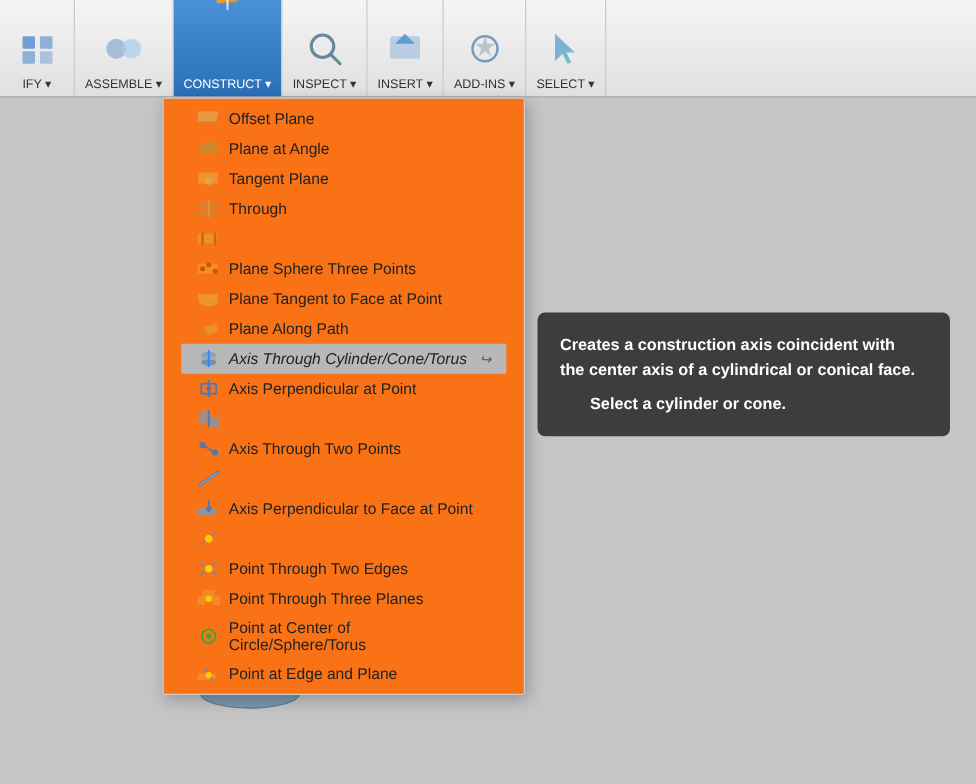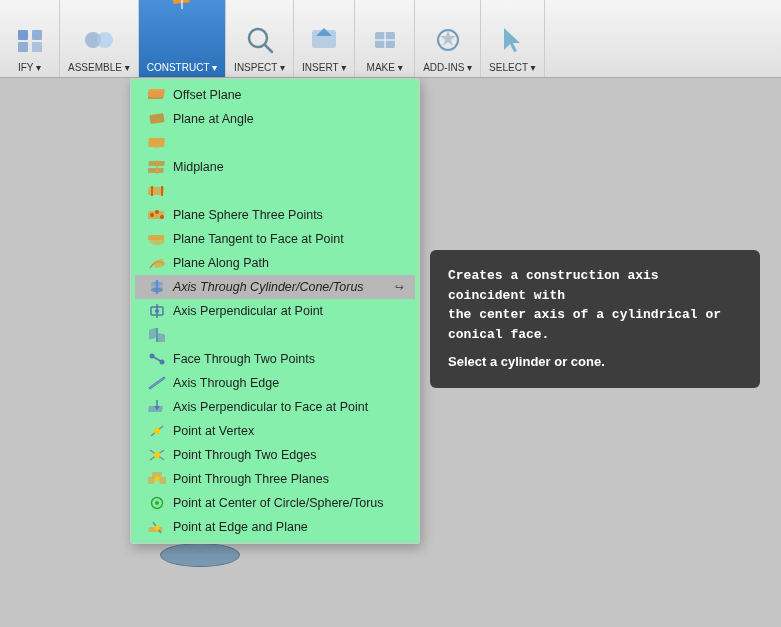--- a/index.html
+++ b/index.html
@@ -62,26 +62,26 @@
     .toolbar-item.construct-active .toolbar-label {
       color: white;
     }
 
     
     .dropdown-menu {
       position: absolute;
       top: 78px;
       left: 130px;
       width: 290px;
-      background: #86efac;
+      background: #f97316;
       border: 1px solid #ccc;
       box-shadow: 2px 4px 12px rgba(0,0,0,0.25);
       z-index: 200;
       border-radius: 2px;
-      padding: 4px 4px;
+      padding: 4px 14px;
     }
 
     .menu-item {
       display: flex;
       align-items: center;
       padding: 4px 12px;
       cursor: pointer;
       font-size: 12.5px;
       color: #222;
       position: relative;
@@ -123,25 +123,25 @@
       border-radius: 6px;
       padding: 16px 18px;
       font-size: 13px;
       line-height: 1.5;
       z-index: 300;
     }
 
     .tooltip-box .tooltip-title {
       font-weight: bold;
       margin-bottom: 8px;
-      font-family: Liberation Mono, monospace;
     }
 
     .tooltip-box .tooltip-sub {
       font-weight: bold;
+      margin-left: 24px;
     }
 
     
     .canvas-area {
       position: absolute;
       top: 78px;
       left: 0;
       right: 0;
       bottom: 0;
       background: #c5c5c5;
@@ -248,30 +248,20 @@
   <div class="toolbar-item">
     <div class="toolbar-icon">
       <svg viewBox="0 0 36 36" fill="none">
         <rect x="6" y="8" width="24" height="18" rx="2" fill="#99bbdd" opacity="0.6"></rect>
         <polygon points="18,6 26,14 10,14" fill="#5599cc" opacity="0.9"></polygon>
       </svg>
     </div>
     <div class="toolbar-label">INSERT ▾</div>
   </div>
 
-  <div class="toolbar-item">
-    <div class="toolbar-icon">
-      <svg viewBox="0 0 36 36" fill="none">
-        <rect x="8" y="10" width="20" height="16" rx="2" fill="#88aacc" opacity="0.7"></rect>
-        <line x1="8" y1="18" x2="28" y2="18" stroke="white" stroke-width="1"></line>
-        <line x1="18" y1="10" x2="18" y2="26" stroke="white" stroke-width="1"></line>
-      </svg>
-    </div>
-    <div class="toolbar-label">MAKE ▾</div>
-  </div>
 
   <div class="toolbar-item">
     <div class="toolbar-icon">
       <svg viewBox="0 0 36 36" fill="none">
         <circle cx="18" cy="18" r="10" stroke="#7799bb" stroke-width="2" fill="none"></circle>
         <path d="M18 8 L20 14 L26 14 L21 18 L23 24 L18 20 L13 24 L15 18 L10 14 L16 14 Z" fill="#aabbcc" opacity="0.8"></path>
       </svg>
     </div>
     <div class="toolbar-label">ADD-INS ▾</div>
   </div>
@@ -317,31 +307,32 @@
     <span class="item-label">Plane at Angle</span>
   </div>
 
   <div class="menu-item">
     <div class="item-icon">
       <svg width="18" height="14" viewBox="0 0 18 14">
         <rect x="1" y="2" width="16" height="9" rx="1" fill="#ee9933" opacity="0.85" transform="skewX(-5)"></rect>
         <circle cx="9" cy="9" r="3" fill="#ddaa55" opacity="0.7"></circle>
       </svg>
     </div>
+    <span class="item-label">Tangent Plane</span>
   </div>
 
   <div class="menu-item">
     <div class="item-icon">
       <svg width="18" height="14" viewBox="0 0 18 14">
         <rect x="1" y="1" width="16" height="5" rx="1" fill="#cc8833" opacity="0.7" transform="skewX(-8)"></rect>
         <rect x="1" y="8" width="16" height="5" rx="1" fill="#cc8833" opacity="0.7" transform="skewX(-8)"></rect>
         <line x1="9" y1="0" x2="9" y2="14" stroke="#ee9933" stroke-width="1.5" opacity="0.8"></line>
       </svg>
     </div>
-    <span class="item-label">Midplane</span>
+    <span class="item-label">Through</span>
   </div>
 
   <div class="menu-item">
     <div class="item-icon">
       <svg width="18" height="14" viewBox="0 0 18 14">
         <rect x="1" y="3" width="16" height="8" rx="1" fill="#ee9933" opacity="0.7" transform="skewX(-10)"></rect>
         <line x1="4" y1="2" x2="4" y2="12" stroke="#cc6611" stroke-width="2"></line>
         <line x1="14" y1="2" x2="14" y2="12" stroke="#cc6611" stroke-width="2"></line>
       </svg>
     </div>
@@ -414,52 +405,50 @@
   </div>
 
   <div class="menu-item">
     <div class="item-icon">
       <svg width="18" height="14" viewBox="0 0 18 14">
         <circle cx="4" cy="4" r="2.5" fill="#5577aa"></circle>
         <circle cx="14" cy="10" r="2.5" fill="#5577aa"></circle>
         <line x1="4" y1="4" x2="14" y2="10" stroke="#5577aa" stroke-width="1.5"></line>
       </svg>
     </div>
-    <span class="item-label">Face Through Two Points</span>
+    <span class="item-label">Axis Through Two Points</span>
   </div>
 
   <div class="menu-item">
     <div class="item-icon">
       <svg width="18" height="14" viewBox="0 0 18 14">
         <line x1="2" y1="12" x2="16" y2="2" stroke="#5577aa" stroke-width="2.5" stroke-linecap="round"></line>
         <line x1="2" y1="12" x2="16" y2="2" stroke="#88aacc" stroke-width="1" stroke-linecap="round"></line>
       </svg>
     </div>
-    <span class="item-label">Axis Through Edge</span>
   </div>
 
   <div class="menu-item">
     <div class="item-icon">
       <svg width="18" height="14" viewBox="0 0 18 14">
         <rect x="2" y="6" width="14" height="6" rx="1" fill="#7799bb" opacity="0.75" transform="skewX(-10)"></rect>
         <line x1="9" y1="0" x2="9" y2="10" stroke="#5577aa" stroke-width="1.5"></line>
         <polygon points="9,10 6,6 12,6" fill="#5577aa"></polygon>
       </svg>
     </div>
     <span class="item-label">Axis Perpendicular to Face at Point</span>
   </div>
 
   <div class="menu-item">
     <div class="item-icon">
       <svg width="18" height="14" viewBox="0 0 18 14">
         <line x1="3" y1="12" x2="15" y2="2" stroke="#888" stroke-width="1.5"></line>
         <circle cx="9" cy="7" r="3" fill="#ffcc00"></circle>
       </svg>
     </div>
-    <span class="item-label">Point at Vertex</span>
   </div>
 
   <div class="menu-item">
     <div class="item-icon">
       <svg width="18" height="14" viewBox="0 0 18 14">
         <line x1="2" y1="2" x2="16" y2="12" stroke="#888" stroke-width="1.5"></line>
         <line x1="2" y1="12" x2="16" y2="2" stroke="#888" stroke-width="1.5"></line>
         <circle cx="9" cy="7" r="3" fill="#ffcc00"></circle>
       </svg>
     </div>

